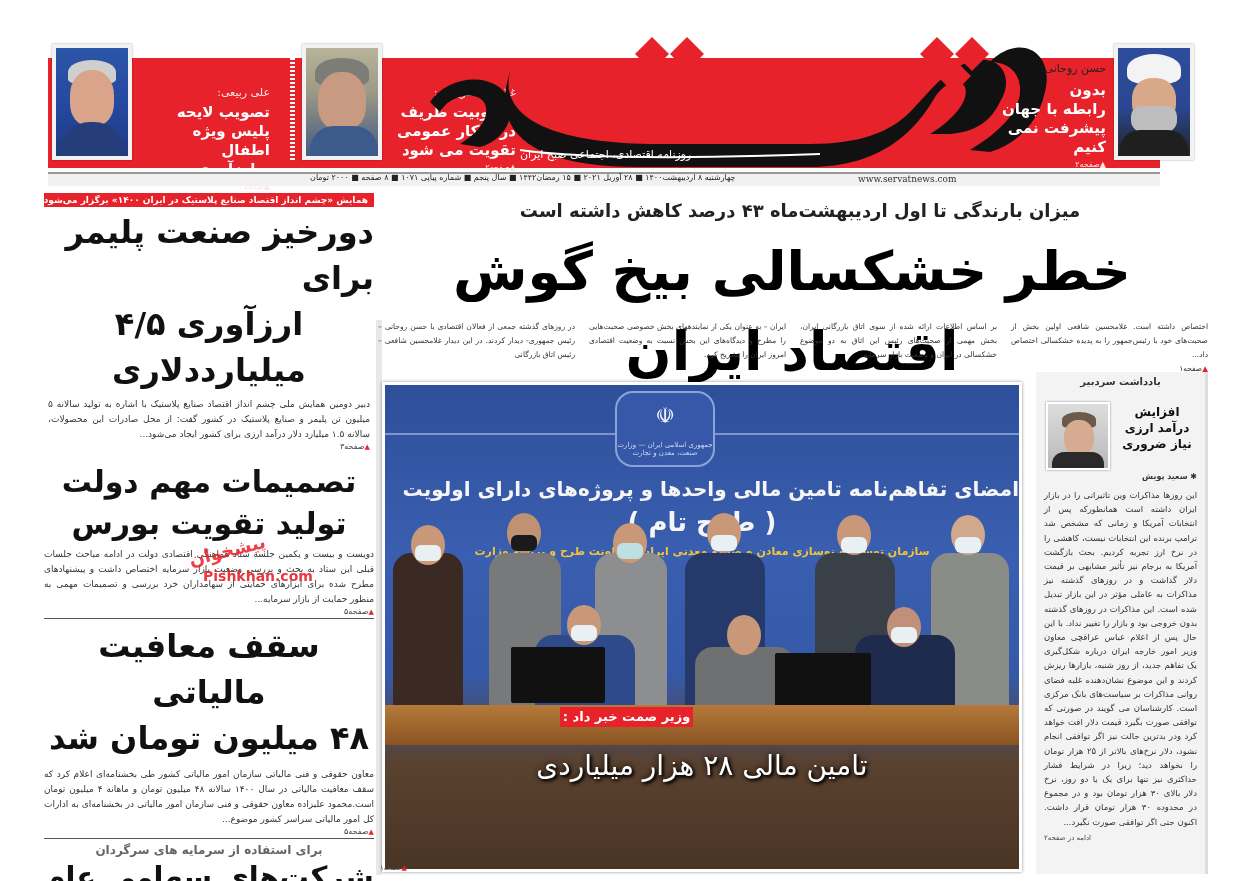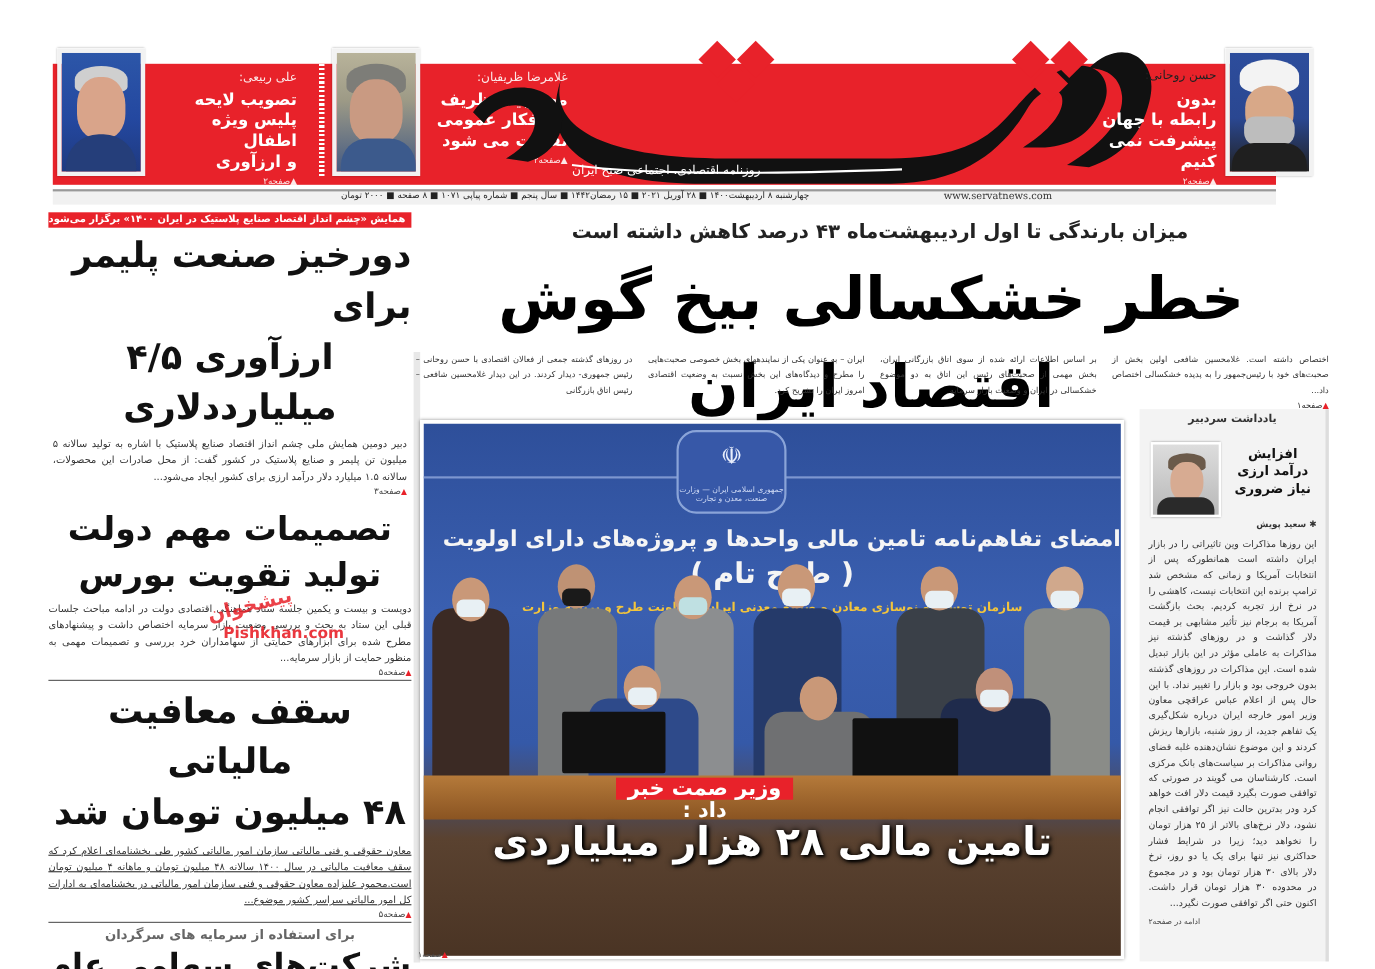--- a/index.html
+++ b/index.html
@@ -2,21 +2,21 @@
 <html><head>
 <meta charset="utf-8">
 <style>
   * { box-sizing: border-box; margin: 0; padding: 0; }
   html, body { width: 1250px; height: 881px; overflow: hidden; background: #ffffff; }
   body { font-family: "DejaVu Sans", sans-serif; color: #1a1a1a; position: relative; direction: rtl; }
 
   
   .mast-red { position: absolute; left: 48px; top: 58px; width: 1112px; height: 110px; background: #e8222a; }
   .teaser { position: absolute; direction: rtl; text-align: right; color: #fff; }
-  .teaser .who { font-size: 11px; color: #fde8e8; margin-bottom: 4px; }
+  .teaser .who { font-size: 11px; color: #fde8e8; margin-bottom: 4px; margin-top: 22px; }
   .teaser .hl { font-size: 15px; font-weight: bold; line-height: 19px; color: #fff; }
   .teaser .pg { font-size: 8px; color: #fde8e8; margin-top: 3px; }
   .photo { position: absolute; border: 4px solid #f2f2f2; box-shadow: 0 0 2px rgba(0,0,0,.35); overflow: hidden; }
   .photo-rabiei { left: 52px; top: 44px; width: 80px; height: 116px; background: linear-gradient(180deg,#2c56a8 0%,#2448a0 55%,#1f3a80 100%); }
   .photo-zarifian { left: 302px; top: 44px; width: 80px; height: 116px; background: linear-gradient(180deg,#b8b39a 0%,#9d9a86 40%,#445a82 100%); }
   .photo-rouhani { left: 1114px; top: 44px; width: 80px; height: 116px; background: linear-gradient(180deg,#2d4d9c 0%,#2a4791 55%,#222 100%); }
   .face { position: absolute; left: 50%; transform: translateX(-50%); border-radius: 45% 45% 40% 40%; }
   .rabiei-face { top: 22px; width: 44px; height: 56px; background: #d9a48a; }
   .rabiei-hair { position:absolute; left:50%; transform:translateX(-50%); top:12px; width:48px; height:24px; border-radius:50% 50% 20% 20%; background:#cfcfcf; }
   .rabiei-suit { position:absolute; left:4px; right:4px; bottom:0; height:34px; border-radius:30px 30px 0 0; background:#253e7a; }
@@ -62,22 +62,22 @@
   .emblem-glyph { position:absolute; left:0; right:0; top:10px; font-size:22px; color:#e9eefc; text-align:center; }
   .banner-line { position: absolute; left: 0; right: 0; top: 48px; height: 2px; background: #7d96cf; }
   .banner-title { position: absolute; left: 30px; right: 0; top: 92px; font-size: 20px; font-weight: bold; color: #f5f5f5; text-align: center; direction: rtl; white-space: nowrap; }
   .banner-title2 { position: absolute; left: 0; right: 0; top: 122px; font-size: 26px; font-weight: bold; color: #f5f5f5; text-align: center; }
   .banner-yellow { position: absolute; left: 0; right: 0; top: 160px; font-size: 11px; font-weight: bold; color: #f2c43c; text-align: center; white-space: nowrap; }
   .person { position: absolute; border-radius: 18px 18px 0 0; }
   .p-head { position: absolute; border-radius: 50%; background: #c99878; }
   .mask { position:absolute; background:#e8f0f4; border-radius: 6px; }
   .desk { position: absolute; left: 0; right: 0; top: 320px; height: 40px; background: linear-gradient(180deg,#b57a3a,#8a5422); }
   .monitor { position: absolute; background: #111; border-radius: 2px; }
-  .photo-caption-kicker { position: absolute; left: 175px; top: 322px; width: 161px; height: 20px; background: #e8222a; color: #fff; font-size: 19px; font-weight: bold; text-align: center; line-height: 20px; direction: rtl; }
-  .photo-headline { position: absolute; left: 0; right: 0; top: 352px; font-size: 36px; font-weight: bold; color: #fff; text-align: center; line-height: 58px; text-shadow: 0 0 6px #000, 2px 2px 3px #000; direction: rtl; }
+  .photo-caption-kicker { position: absolute; left: 175px; top: 322px; width: 133px; height: 20px; background: #e8222a; color: #fff; font-size: 13px; font-weight: bold; text-align: center; line-height: 20px; direction: rtl; }
+  .photo-headline { position: absolute; left: 0; right: 0; top: 352px; font-size: 28px; font-weight: normal; color: #fff; text-align: center; line-height: 58px; text-shadow: 0 0 6px #000, 2px 2px 3px #000; direction: rtl; }
   .photo-pageref { position: absolute; left: 380px; top: 864px; font-size: 7px; color: #444; }
 
   
   .editorial { position: absolute; left: 1036px; top: 372px; width: 172px; height: 502px; background: #f3f3f3; border-right: 3px solid #ddd; padding: 4px 8px; }
   .ed-label { display: flex; flex-direction: column; align-items: center; gap: 4px; direction: rtl; }
   .ed-label span { font-size: 10px; font-weight: bold; color: #333; white-space: nowrap; }
   .ed-label .bar { flex: 1; height: 7px; background: #444; }
   .ed-photo { position: absolute; left: 10px; top: 30px; width: 64px; height: 68px; border: 2px solid #fff; box-shadow: 0 0 2px #888; background: linear-gradient(180deg,#ddd,#b8b8b8); overflow: hidden; }
   .ed-head { position: absolute; right: 8px; top: 32px; width: 80px; text-align: center; font-size: 12px; font-weight: bold; line-height: 16px; color: #111; }
   .ed-author { position: absolute; right: 8px; top: 100px; font-size: 8px; font-weight: bold; color: #333; }
@@ -171,21 +171,21 @@
     <div class="big-head" style="font-size:30px; line-height:42px;">تصمیمات مهم دولت</div>
     <div class="big-head" style="font-size:30px; line-height:42px;">تولید تقویت بورس</div>
     <div class="body-text" style="margin-top:2px;">دویست و بیست و یکمین جلسه ستاد هماهنگی اقتصادی دولت در ادامه مباحث جلسات قبلی این ستاد به بحث و بررسی وضعیت بازار سرمایه اختصاص داشت و پیشنهادهای مطرح شده برای ابزارهای حمایتی از سهامداران خرد بررسی و تصمیمات مهمی به منظور حمایت از بازار سرمایه...</div>
     <div class="page-ref"><span class="tri">▲</span><span>صفحه۵</span></div>
     <div class="rule"></div>
   </div>
 
   <div style="margin-top:4px;">
     <div class="big-head" style="font-size:32px; line-height:46px;">سقف معافیت مالیاتی</div>
     <div class="big-head" style="font-size:32px; line-height:46px;">۴۸ میلیون تومان شد</div>
-    <div class="body-text" style="margin-top:6px;text-decoration:underline;">معاون حقوقی و فنی مالیاتی سازمان امور مالیاتی کشور طی بخشنامه‌ای اعلام کرد که سقف معافیت مالیاتی در سال ۱۴۰۰ سالانه ۴۸ میلیون تومان و ماهانه ۴ میلیون تومان است.محمود علیزاده معاون حقوقی و فنی سازمان امور مالیاتی در بخشنامه‌ای به ادارات کل امور مالیاتی سراسر کشور موضوع...</div>
+    <div class="body-text" style="margin-top:6px;">معاون حقوقی و فنی مالیاتی سازمان امور مالیاتی کشور طی بخشنامه‌ای اعلام کرد که سقف معافیت مالیاتی در سال ۱۴۰۰ سالانه ۴۸ میلیون تومان و ماهانه ۴ میلیون تومان است.محمود علیزاده معاون حقوقی و فنی سازمان امور مالیاتی در بخشنامه‌ای به ادارات کل امور مالیاتی سراسر کشور موضوع...</div>
     <div class="page-ref"><span class="tri">▲</span><span>صفحه۵</span></div>
     <div class="rule"></div>
   </div>
 
   <div style="margin-top:4px;">
     <div class="gray-kicker">برای استفاده از سرمایه های سرگردان</div>
     <div class="big-head" style="font-size:29px; line-height:40px;">شرکت‌های سهامی عام</div>
 
   </div>
 </div>

